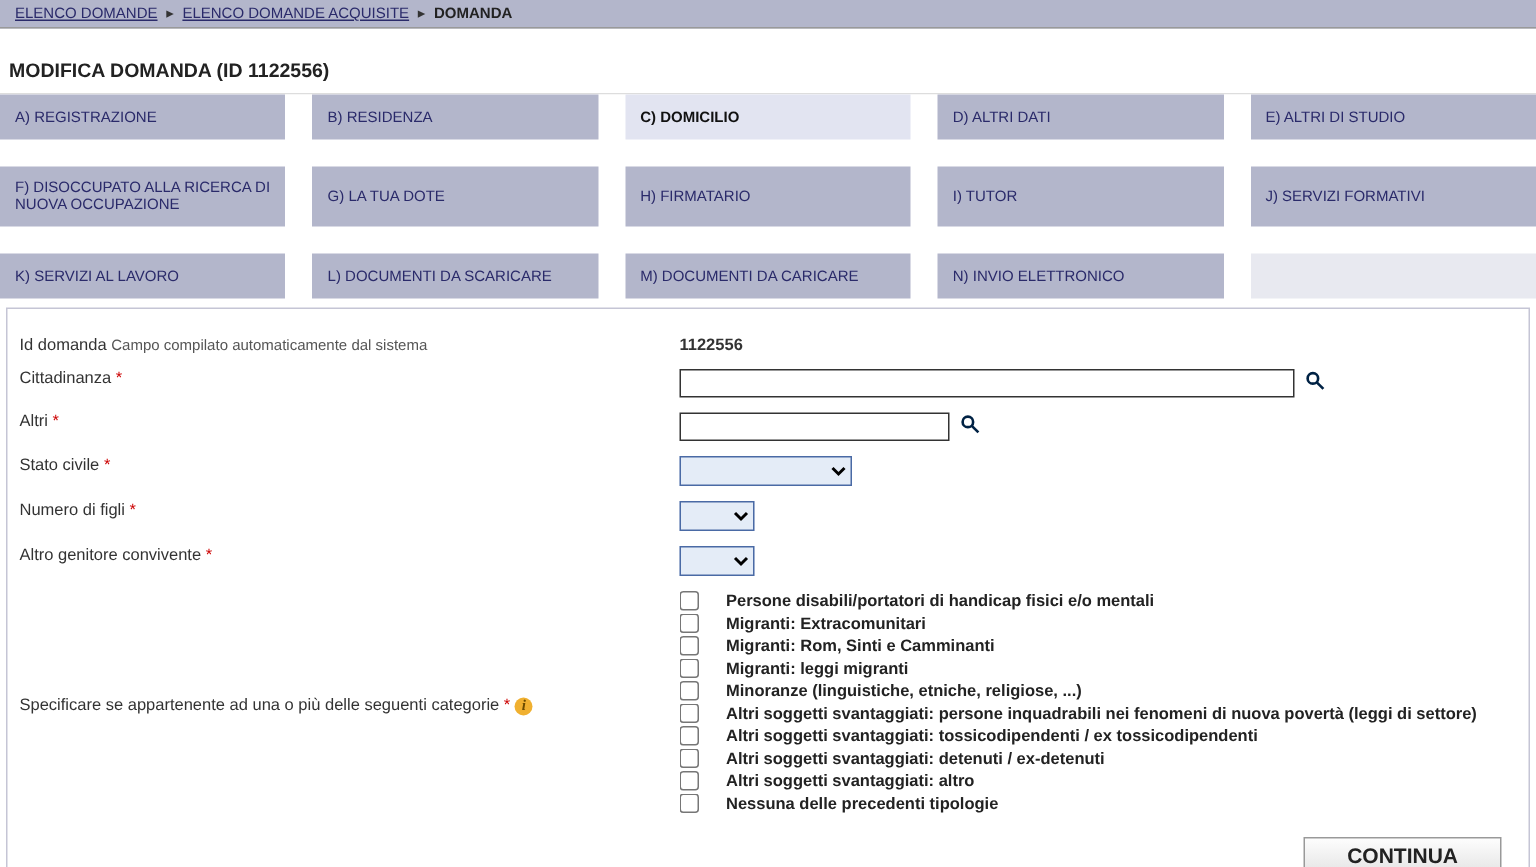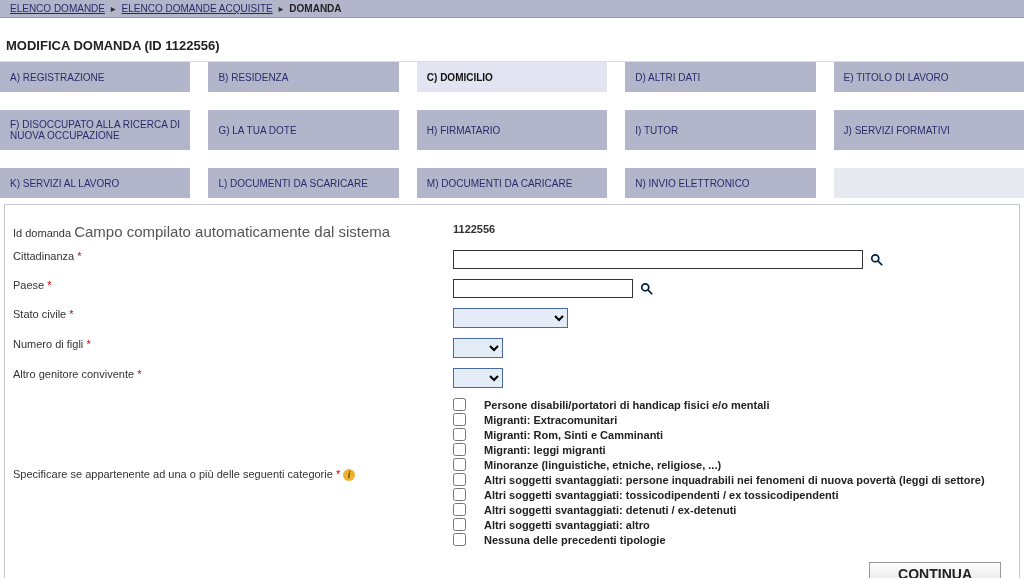--- a/index.html
+++ b/index.html
@@ -75,21 +75,21 @@
     margin-bottom: 10px;
   }
   .form-label {
     width: 440px;
     flex-shrink: 0;
     padding-right: 10px;
     font-size: 11px;
     color: #333;
   }
   .form-label .sub {
-    font-size: 15px;
+    font-size: 10px;
     color: #555;
     text-align: right;
   }
   .form-value {
     flex: 1;
     font-size: 11px;
   }
   .req { color: #c00; }
   .info-icon {
     display: inline-block;
@@ -166,21 +166,21 @@
   <span class="current">DOMANDA</span>
 </div>
 
 <div class="page-title">MODIFICA DOMANDA (ID 1122556)</div>
 
 <div class="tabs-grid">
   <div class="tab-cell">A) REGISTRAZIONE</div>
   <div class="tab-cell">B) RESIDENZA</div>
   <div class="tab-cell active">C) DOMICILIO</div>
   <div class="tab-cell">D) ALTRI DATI</div>
-  <div class="tab-cell">E) TITOLO DI LAVORO</div>
+  <div class="tab-cell">E) ALTRI DI STUDIO</div>
 
   <div class="tab-cell tall">F) DISOCCUPATO ALLA RICERCA DI NUOVA OCCUPAZIONE</div>
   <div class="tab-cell tall">G) LA TUA DOTE</div>
   <div class="tab-cell tall">H) FIRMATARIO</div>
   <div class="tab-cell tall">I) TUTOR</div>
   <div class="tab-cell tall">J) SERVIZI FORMATIVI</div>
 
   <div class="tab-cell">K) SERVIZI AL LAVORO</div>
   <div class="tab-cell">L) DOCUMENTI DA SCARICARE</div>
   <div class="tab-cell">M) DOCUMENTI DA CARICARE</div>
@@ -211,21 +211,21 @@
         <svg viewBox="0 0 16 16">
             <circle cx="6" cy="6" r="4" fill="none" stroke="#024" stroke-width="2"></circle>
             <line x1="9" y1="9" x2="14" y2="14" stroke="#024" stroke-width="2"></line>
           </svg>
       </span>
     </div>
   </div>
 
   <div class="form-row">
     <div class="form-label">
-      <span>Paese</span>
+      <span>Altri</span>
       <span class="req">*</span>
     </div>
     <div class="form-value">
       <input type="text" class="input-med" value="" style="">
       <span class="lookup-icon">
         <svg viewBox="0 0 16 16">
             <circle cx="6" cy="6" r="4" fill="none" stroke="#024" stroke-width="2"></circle>
             <line x1="9" y1="9" x2="14" y2="14" stroke="#024" stroke-width="2"></line>
           </svg>
       </span>

